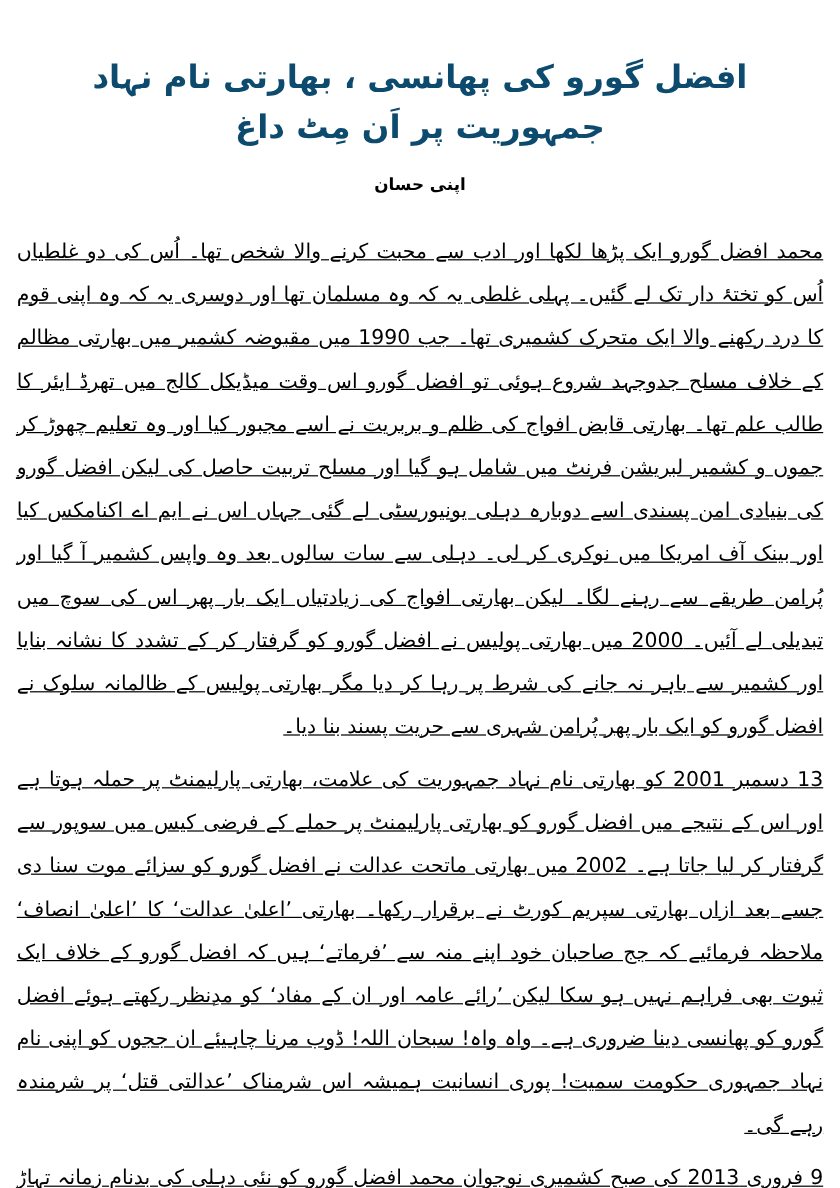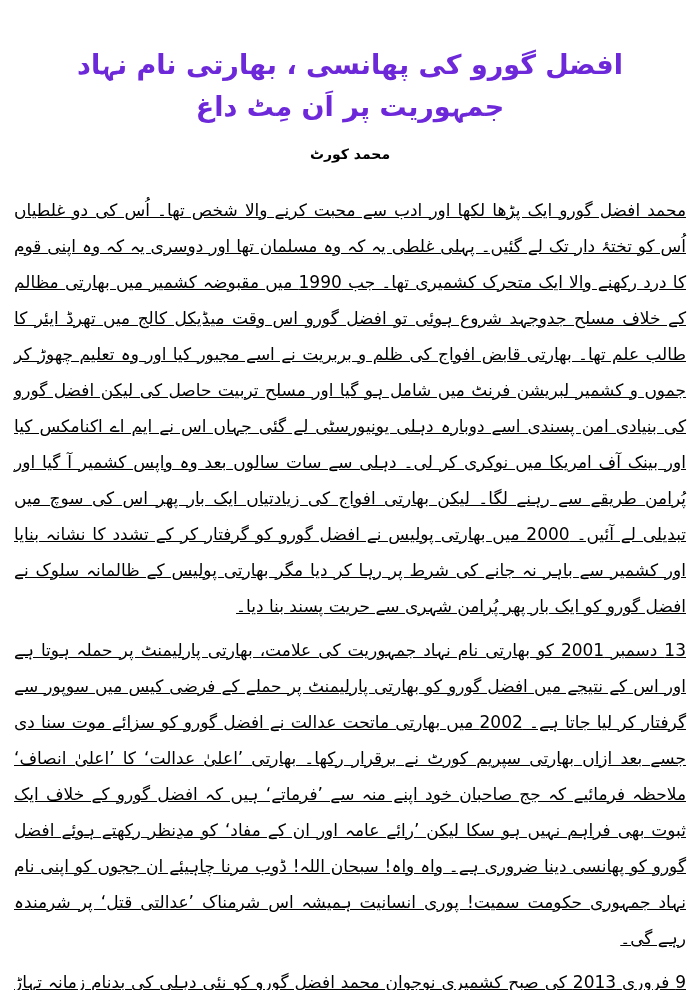--- a/index.html
+++ b/index.html
@@ -21,21 +21,21 @@
     background: #ffffff;
     padding: 34px 14px 20px 14px;
     direction: rtl;
   }
   .doc-title {
     text-align: center;
     font-size: 27px;
     font-weight: bold;
     line-height: 1.55;
     margin: 10px 30px 0 30px;
-    color: #6d28d9;
+    color: #0c4a6e;
   }
   .doc-author {
     text-align: center;
     font-size: 14px;
     font-weight: bold;
     margin-top: 18px;
     color: #000000;
   }
   .doc-body {
     margin-top: 30px;
@@ -53,20 +53,20 @@
   .doc-body p:last-child {
     margin-bottom: 0;
   }
 </style>
 </head>
 <body>
 
 <div class="page">
   <h1 class="doc-title">افضل گورو کی پھانسی ، بھارتی نام نہاد جمہوریت پر اَن مِٹ داغ</h1>
 
-  <div class="doc-author">محمد کورٹ</div>
+  <div class="doc-author">اپنی حسان</div>
 
   <div class="doc-body">
     <p>محمد افضل گورو ایک پڑھا لکھا اور ادب سے محبت کرنے والا شخص تھا۔ اُس کی دو غلطیاں اُس کو تختۂ دار تک لے گئیں۔ پہلی غلطی یہ کہ وہ مسلمان تھا اور دوسری یہ کہ وہ اپنی قوم کا درد رکھنے والا ایک متحرک کشمیری تھا۔ جب 1990 میں مقبوضہ کشمیر میں بھارتی مظالم کے خلاف مسلح جدوجہد شروع ہوئی تو افضل گورو اس وقت میڈیکل کالج میں تھرڈ ایئر کا طالب علم تھا۔ بھارتی قابض افواج کی ظلم و بربریت نے اسے مجبور کیا اور وہ تعلیم چھوڑ کر جموں و کشمیر لبریشن فرنٹ میں شامل ہو گیا اور مسلح تربیت حاصل کی لیکن افضل گورو کی بنیادی امن پسندی اسے دوبارہ دہلی یونیورسٹی لے گئی جہاں اس نے ایم اے اکنامکس کیا اور بینک آف امریکا میں نوکری کر لی۔ دہلی سے سات سالوں بعد وہ واپس کشمیر آ گیا اور پُرامن طریقے سے رہنے لگا۔ لیکن بھارتی افواج کی زیادتیاں ایک بار پھر اس کی سوچ میں تبدیلی لے آئیں۔ 2000 میں بھارتی پولیس نے افضل گورو کو گرفتار کر کے تشدد کا نشانہ بنایا اور کشمیر سے باہر نہ جانے کی شرط پر رہا کر دیا مگر بھارتی پولیس کے ظالمانہ سلوک نے افضل گورو کو ایک بار پھر پُرامن شہری سے حریت پسند بنا دیا۔</p>
     <p>13 دسمبر 2001 کو بھارتی نام نہاد جمہوریت کی علامت، بھارتی پارلیمنٹ پر حملہ ہوتا ہے اور اس کے نتیجے میں افضل گورو کو بھارتی پارلیمنٹ پر حملے کے فرضی کیس میں سوپور سے گرفتار کر لیا جاتا ہے۔ 2002 میں بھارتی ماتحت عدالت نے افضل گورو کو سزائے موت سنا دی جسے بعد ازاں بھارتی سپریم کورٹ نے برقرار رکھا۔ بھارتی ’اعلیٰ عدالت‘ کا ’اعلیٰ انصاف‘ ملاحظہ فرمائیے کہ جج صاحبان خود اپنے منہ سے ’فرماتے‘ ہیں کہ افضل گورو کے خلاف ایک ثبوت بھی فراہم نہیں ہو سکا لیکن ’رائے عامہ اور ان کے مفاد‘ کو مدِنظر رکھتے ہوئے افضل گورو کو پھانسی دینا ضروری ہے۔ واہ واہ! سبحان اللہ! ڈوب مرنا چاہیئے ان ججوں کو اپنی نام نہاد جمہوری حکومت سمیت! پوری انسانیت ہمیشہ اس شرمناک ’عدالتی قتل‘ پر شرمندہ رہے گی۔</p>
     <p>9 فروری 2013 کی صبح کشمیری نوجوان محمد افضل گورو کو نئی دہلی کی بدنامِ زمانہ تہاڑ جیل میں انتہائی خفیہ طور پر پھانسی دے دی گئی اور بعد ازاں بھارتی حکومت کو اپنی ’جمہوریت اور طاقت‘ پر اتنا کامل یقین تھا کہ ڈر کے مارے میت ورثاء کے حوالے کرنے کی بجائے تہاڑ جیل کے اندر ہی دفن کر دی گئی۔ افضل گورو کی پھانسی میں پتا نہیں بھارتی عوام کا مفاد تھا یا نہیں تھا لیکن میت کو جیل میں ہی دفن کر دینے میں حقیقتاً بھارتی ’جمہوریت‘ کی بقا کا مفاد ضرور پوشیدہ تھا۔</p>
   </div>
 </div>
 
 </body></html>

